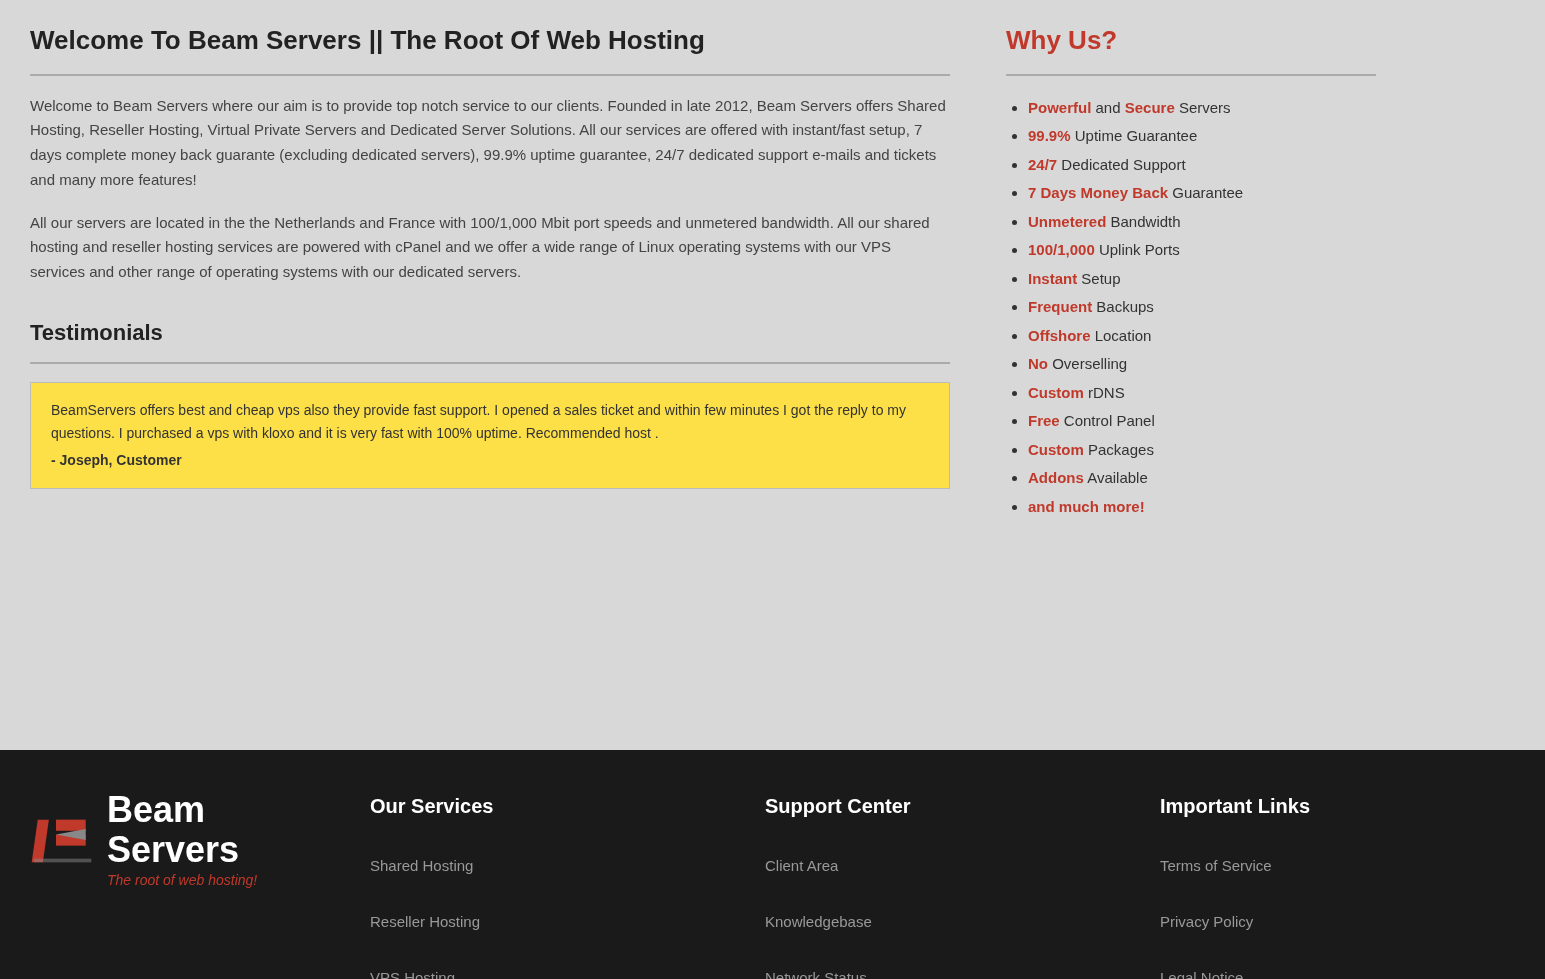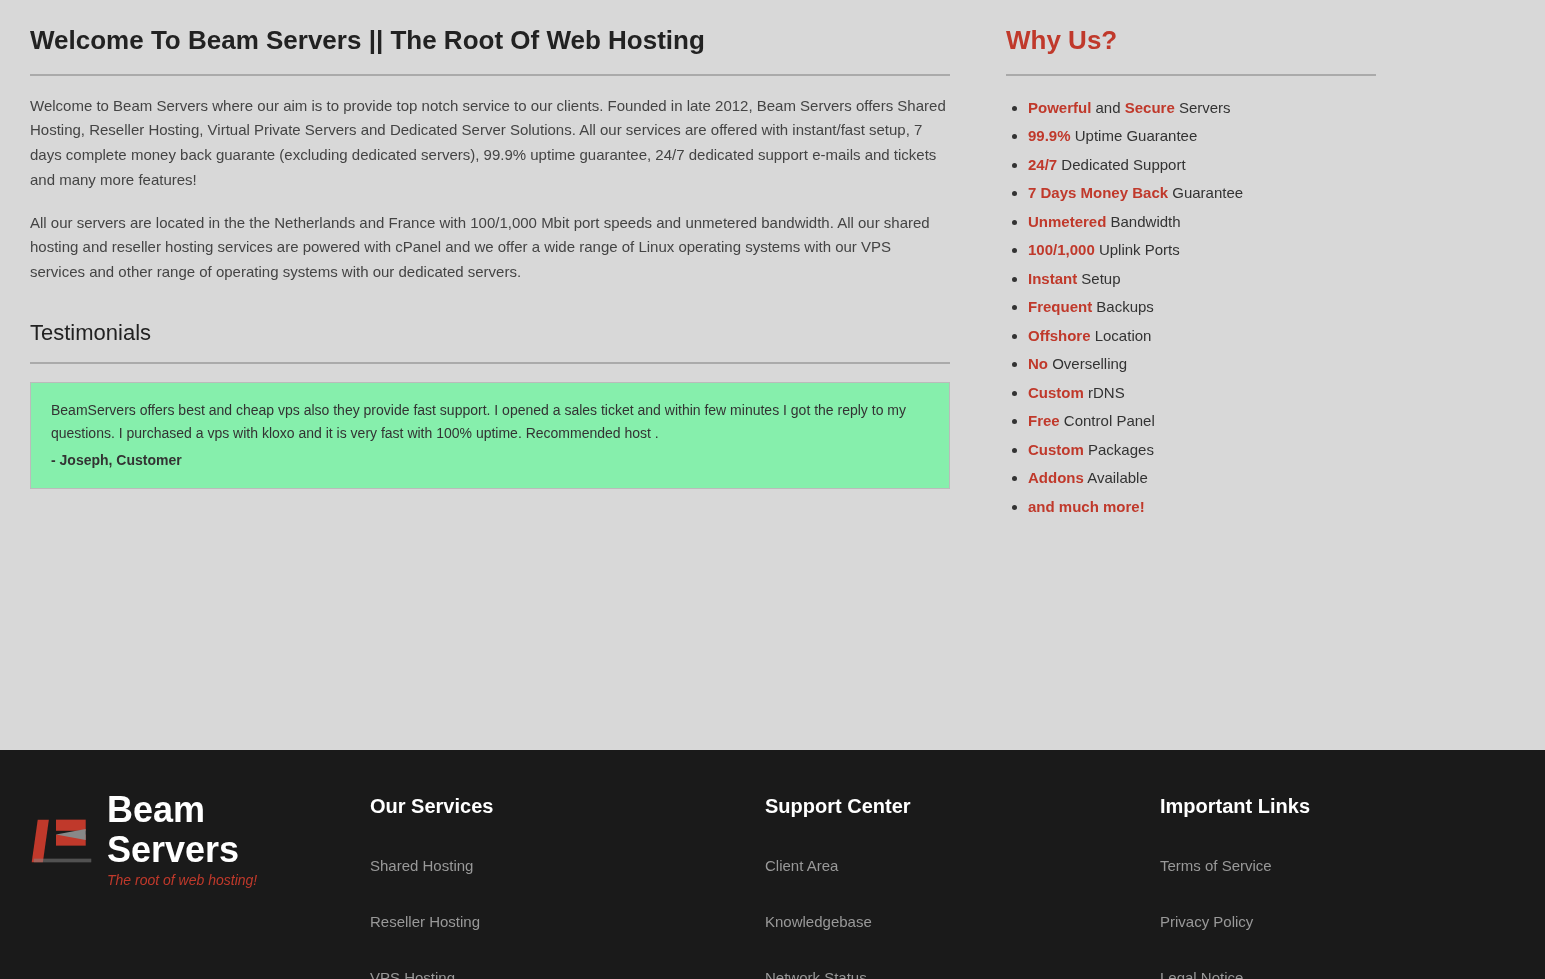--- a/index.html
+++ b/index.html
@@ -45,27 +45,27 @@
     .intro-text {
       color: #444;
       margin-bottom: 18px;
       font-size: 15px;
       line-height: 1.65;
     }
 
     .section-title {
       color: #222;
       font-size: 22px;
-      font-weight: 400;
+      font-weight: 700;
       margin-bottom: 12px;
       margin-top: 30px;
     }
 
     .testimonial-box {
-      background: #86efac;
+      background: #fde047;
       border: 1px solid #bbb;
       padding: 16px 20px;
       margin-top: 10px;
       font-size: 14px;
       color: #333;
       line-height: 1.65;
     }
 
     .testimonial-box .author {
       font-weight: bold;

